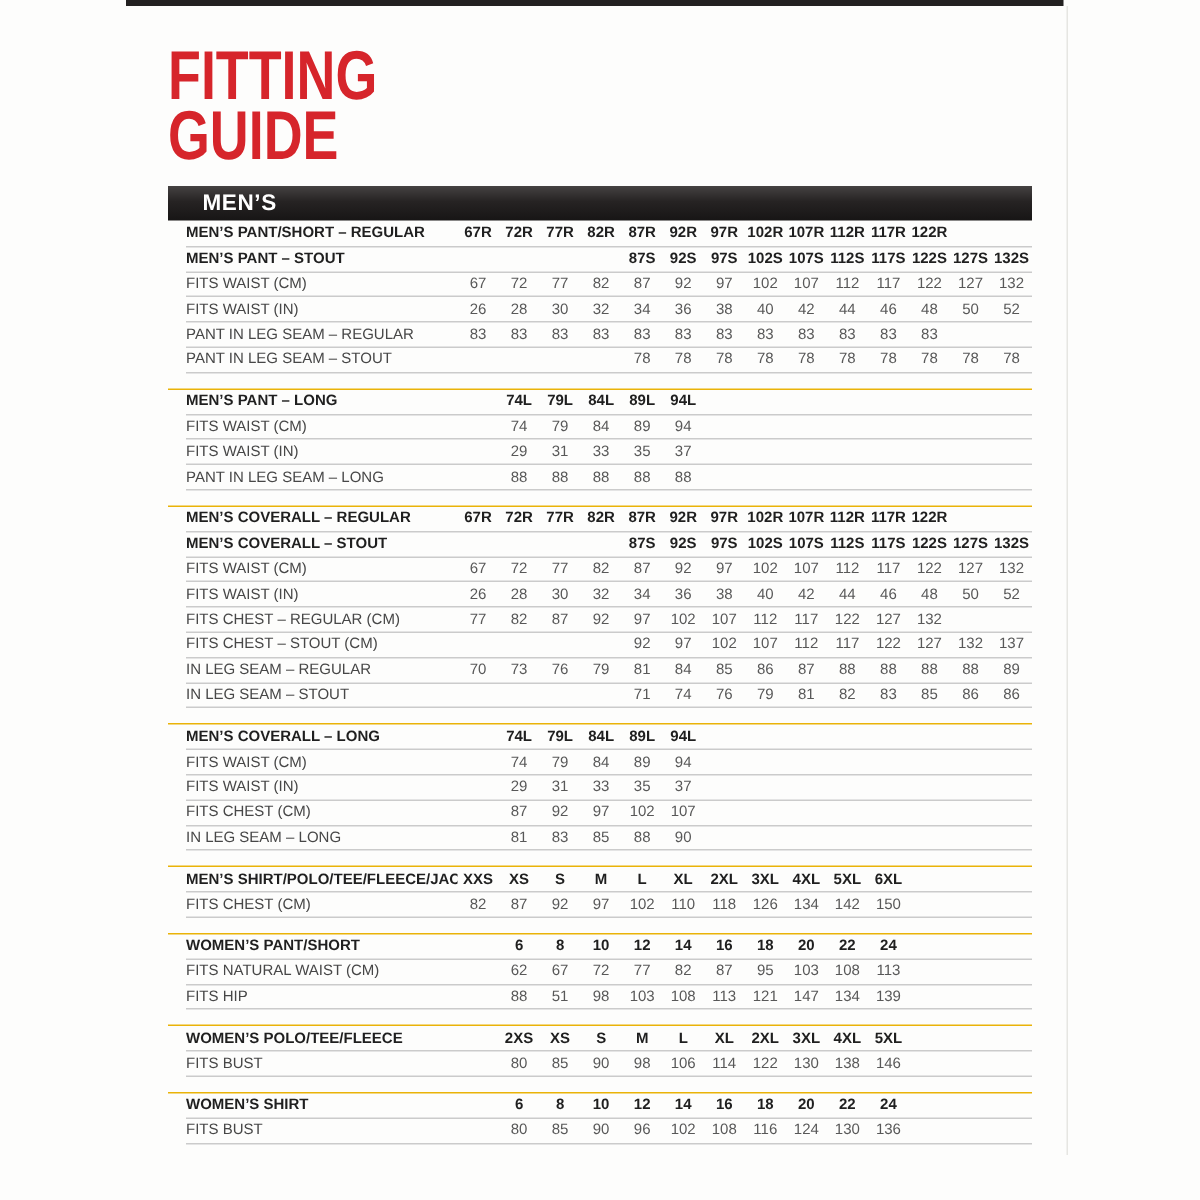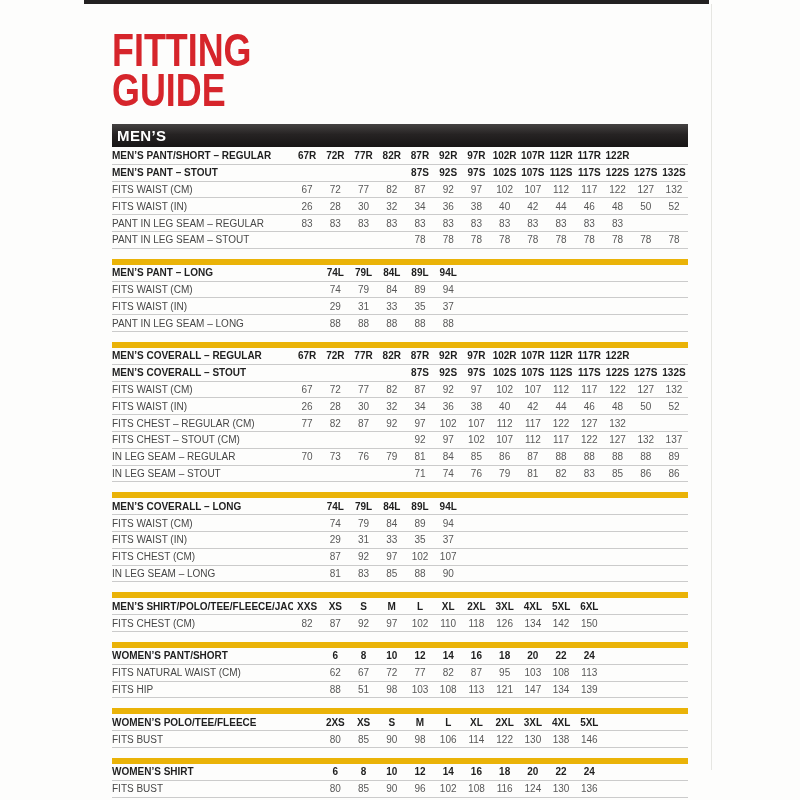--- a/index.html
+++ b/index.html
@@ -14,25 +14,25 @@
   .title{
     margin-top:30px;
     color:#d6252b;
     font-size:46px;font-weight:bold;line-height:40px;letter-spacing:0px;
     transform:scaleX(0.78);transform-origin:left top;
   }
   .bar{
     margin-top:14px;height:23px;
     background:linear-gradient(180deg,#454242 0%,#262323 45%,#171515 100%);
     color:#ffffff;font-size:15px;font-weight:bold;line-height:23px;
-    padding-left:5px;letter-spacing:0.4px;
+    padding-left:23px;letter-spacing:0.4px;
   }
-  .tbl{margin-top:10px;border-top:6px solid #eab308;}
+  .tbl{margin-top:10px;border-top:1px solid #eab308;}
   .bar + .tbl{margin-top:1px;border-top:none;}
-  .row{display:flex;align-items:center;height:15.8px;border-bottom:1px solid #cbcbcb;}
+  .row{display:flex;align-items:center;height:15.8px;border-bottom:1px solid #cbcbcb;margin-left:12px;}
   .lbl{width:181px;font-size:10px;color:#474747;white-space:nowrap;overflow:hidden;}
   .cell{flex:1;text-align:center;font-size:10px;color:#585858;white-space:nowrap;}
   .row.hdr .lbl,.row.hdr .cell{font-weight:bold;color:#1f1f1f;}
 </style>
 </head>
 <body>
 
 <div class="stage">
   <div class="topstrip"></div>
   <div class="rightedge"></div>

